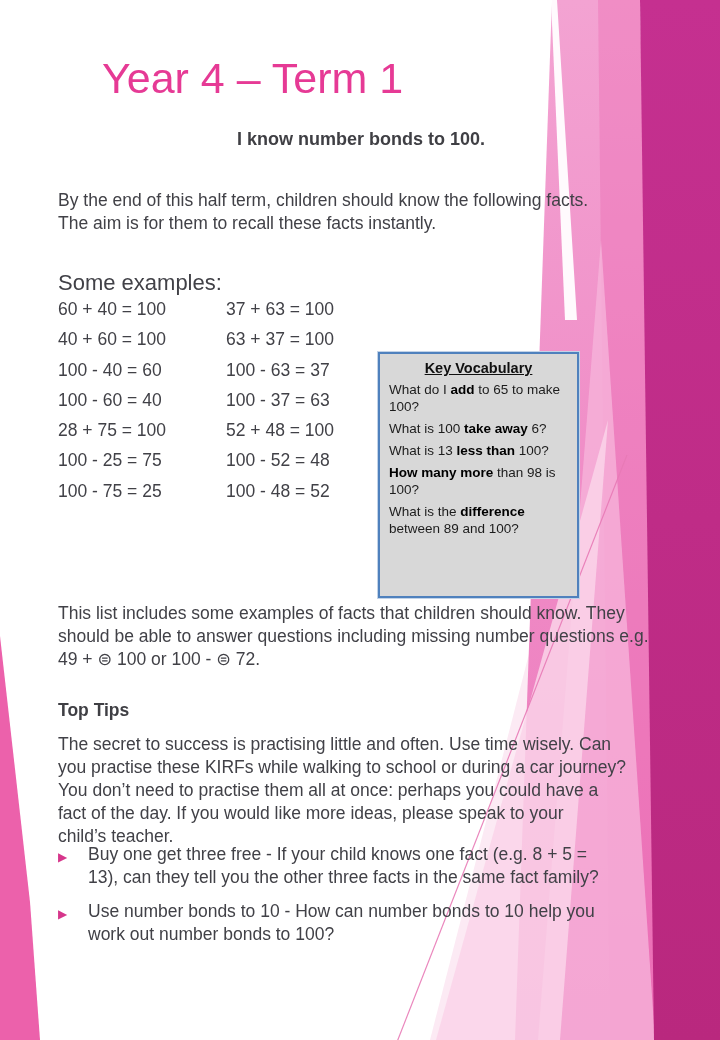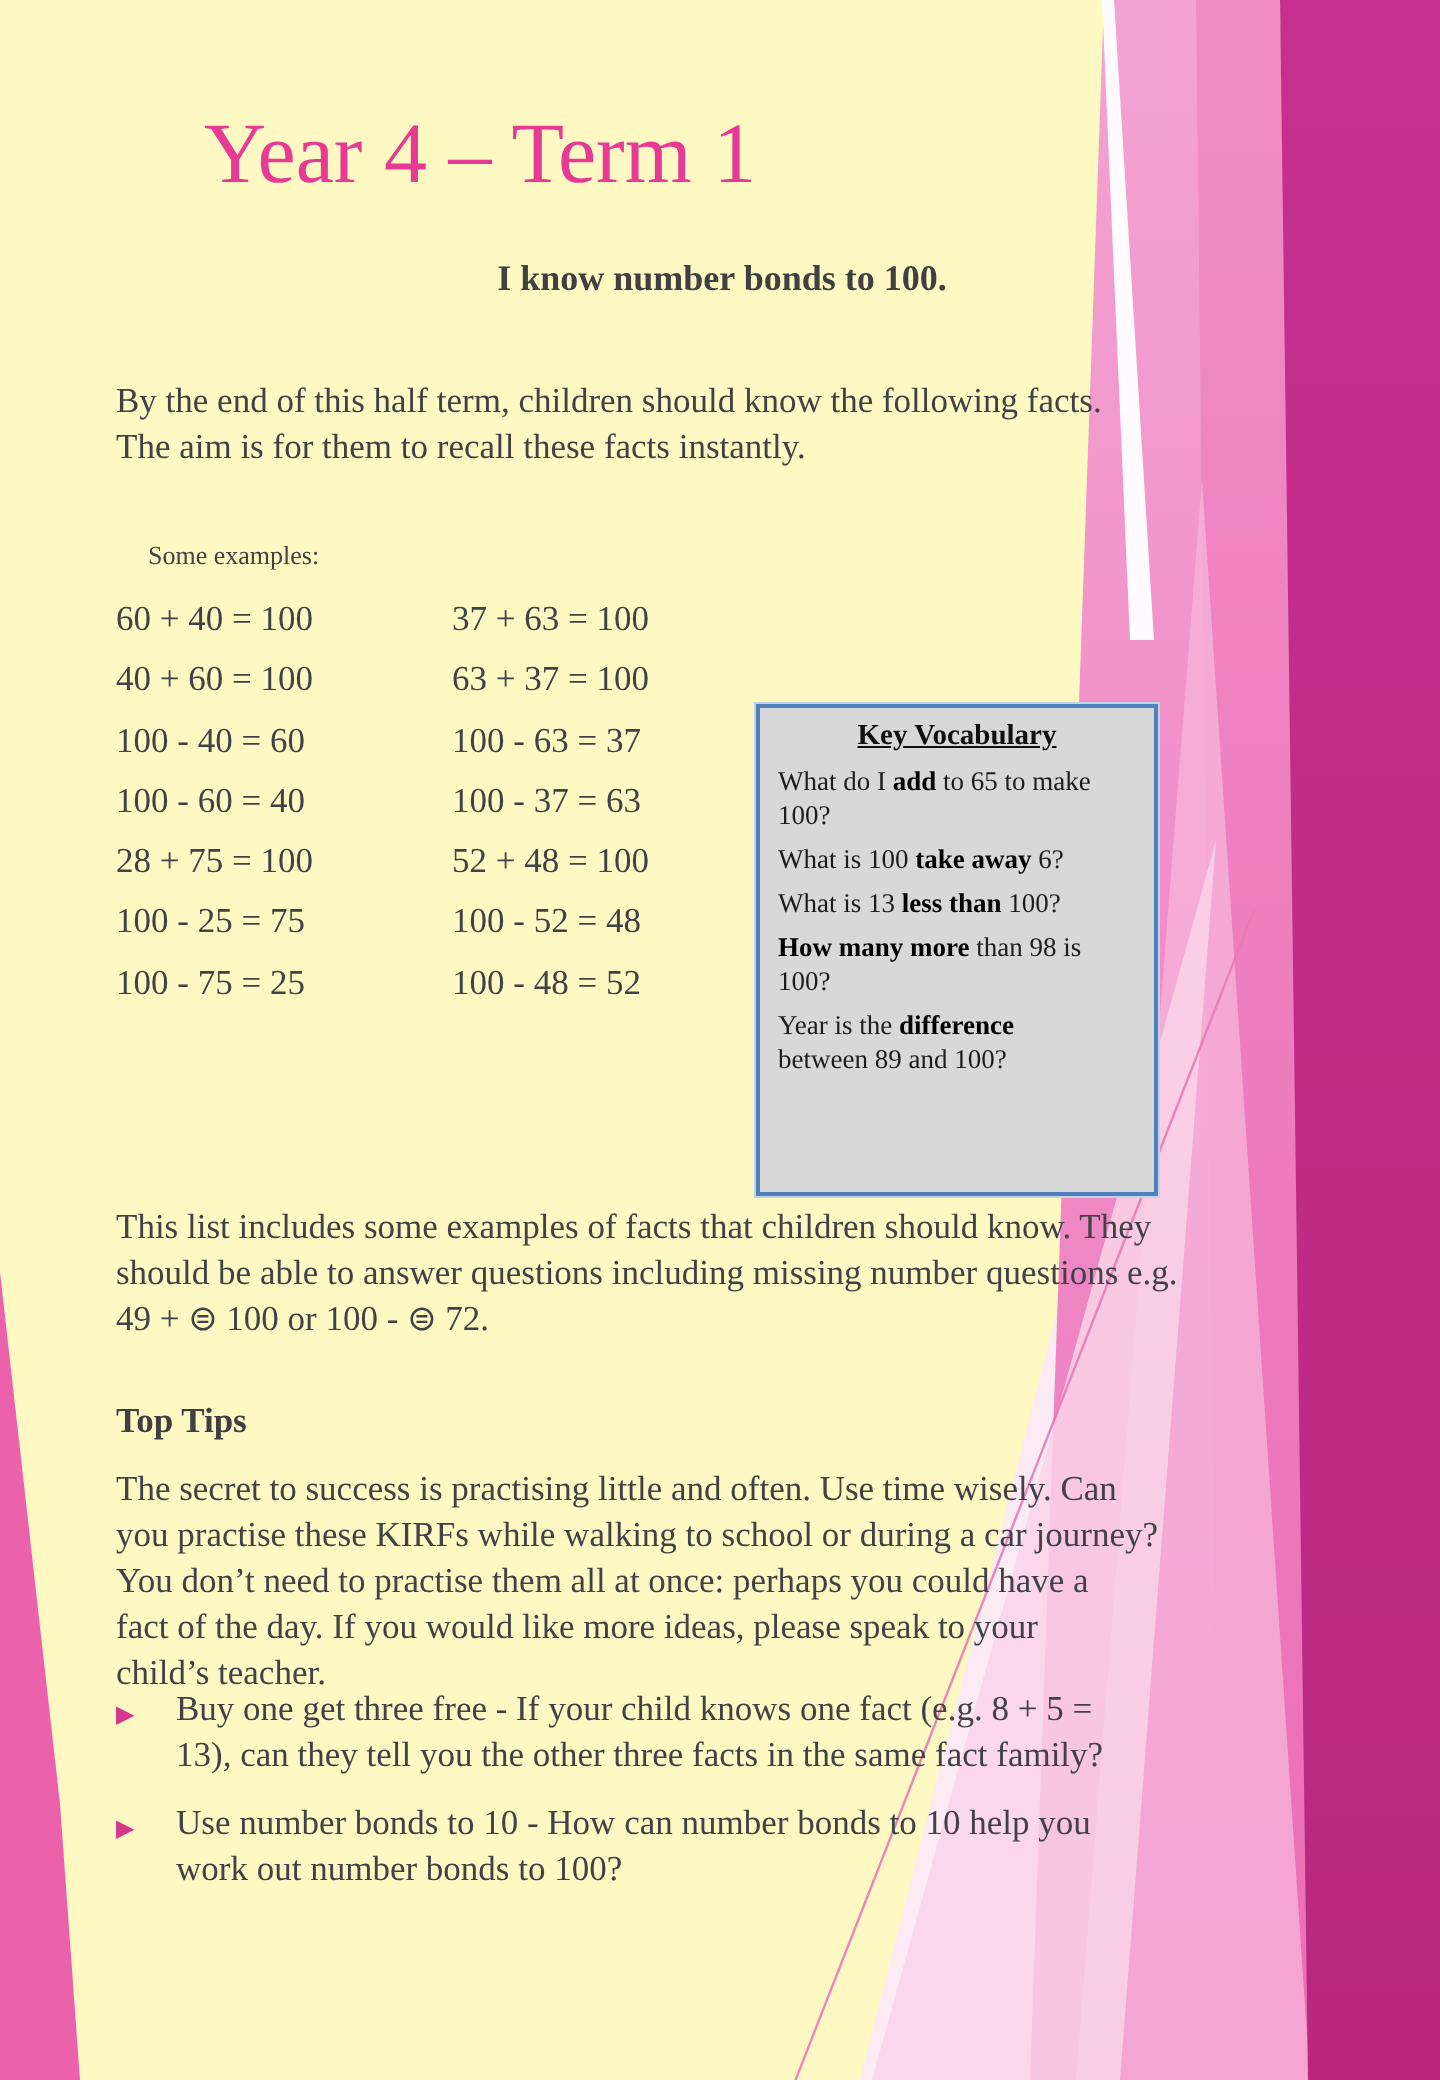--- a/index.html
+++ b/index.html
@@ -1,28 +1,28 @@
 <!DOCTYPE html>
 <html style="--accent_pink: #e63a95; --bullet_pink: #d6368b; --band_dark: #c02e88; --band_mid: #ee7fc0; --band_light: #f6b3da; --band_pale: #fceaf4; --left_wedge_pink: #ec61ab; --vocab_border: #4f81bd; --vocab_bg: #d8d8d8; --body_text: #414147;"><head>
 <meta charset="utf-8">
 <style>
   html,body{margin:0;padding:0;background:#888;}
   .slide{
     position:relative;width:720px;height:1040px;margin:0 auto;
-    background:#fef9c3;overflow:hidden;
-    font-family:Liberation Serif, serif;color:#414147;
+    background:#ffffff;overflow:hidden;
+    font-family:Liberation Sans, sans-serif;color:#414147;
   }
   .deco{position:absolute;inset:0;z-index:0;pointer-events:none;}
   .content{position:absolute;inset:0;z-index:1;}
   .abs{position:absolute;}
 
   .title{left:102px;top:53px;font-size:43px;line-height:50px;color:var(--accent_pink,#e63a95);}
   .subtitle{left:0;top:129px;width:722px;text-align:center;font-weight:bold;font-size:18px;color:#3f3f44;}
   .intro{left:58px;top:189px;width:640px;font-size:17.5px;line-height:23px;}
-  .examples-label{left:74px;top:270px;font-size:13px;}
+  .examples-label{left:58px;top:270px;font-size:22px;}
   .examples{left:58px;top:299px;font-size:17.5px;}
   .ex-row{display:flex;height:30.25px;align-items:flex-start;}
   .ex-left{width:168px;flex:none;}
   .note{left:58px;top:602px;width:640px;font-size:17.5px;line-height:23px;}
   .tips-heading{left:58px;top:700px;font-size:17.5px;font-weight:bold;color:#3f3f44;}
   .tips-body{left:58px;top:733px;width:645px;font-size:17.5px;line-height:23px;}
   .bullets{left:58px;top:843px;width:620px;font-size:17.5px;}
   .bullet{display:flex;margin-bottom:11px;line-height:23px;}
   .bullet-marker{flex:none;width:30px;color:var(--bullet_pink,#d6368b);font-size:12px;padding-top:3px;}
 
@@ -105,21 +105,21 @@
         </div>
       </div>
 
     <div class="abs vocab-box">
       <div class="vocab-title">Key Vocabulary</div>
       <div>
           <p class="vocab-q"><span>What do I </span><b>add</b><span> to 65 to make</span><br><span>100?</span></p>
           <p class="vocab-q"><span>What is 100 </span><b>take away</b><span> 6?</span></p>
           <p class="vocab-q"><span>What is 13 </span><b>less than</b><span> 100?</span></p>
           <p class="vocab-q"><b>How many more</b><span> than 98 is</span><br><span>100?</span></p>
-          <p class="vocab-q"><span>Year is the </span><b>difference</b><br><span>between 89 and 100?</span></p>
+          <p class="vocab-q"><span>What is the </span><b>difference</b><br><span>between 89 and 100?</span></p>
         </div>
     </div>
 
     <div class="abs note">This list includes some examples of facts that children should know. They<br>should be able to answer questions including missing number questions e.g.<br>49 + ⊜ 100 or 100 - ⊜ 72.</div>
 
     <div class="abs tips-heading">Top Tips</div>
 
     <div class="abs tips-body">The secret to success is practising little and often. Use time wisely. Can<br>you practise these KIRFs while walking to school or during a car journey?<br>You don’t need to practise them all at once: perhaps you could have a<br>fact of the day. If you would like more ideas, please speak to your<br>child’s teacher.</div>
 
     <div class="abs bullets">

